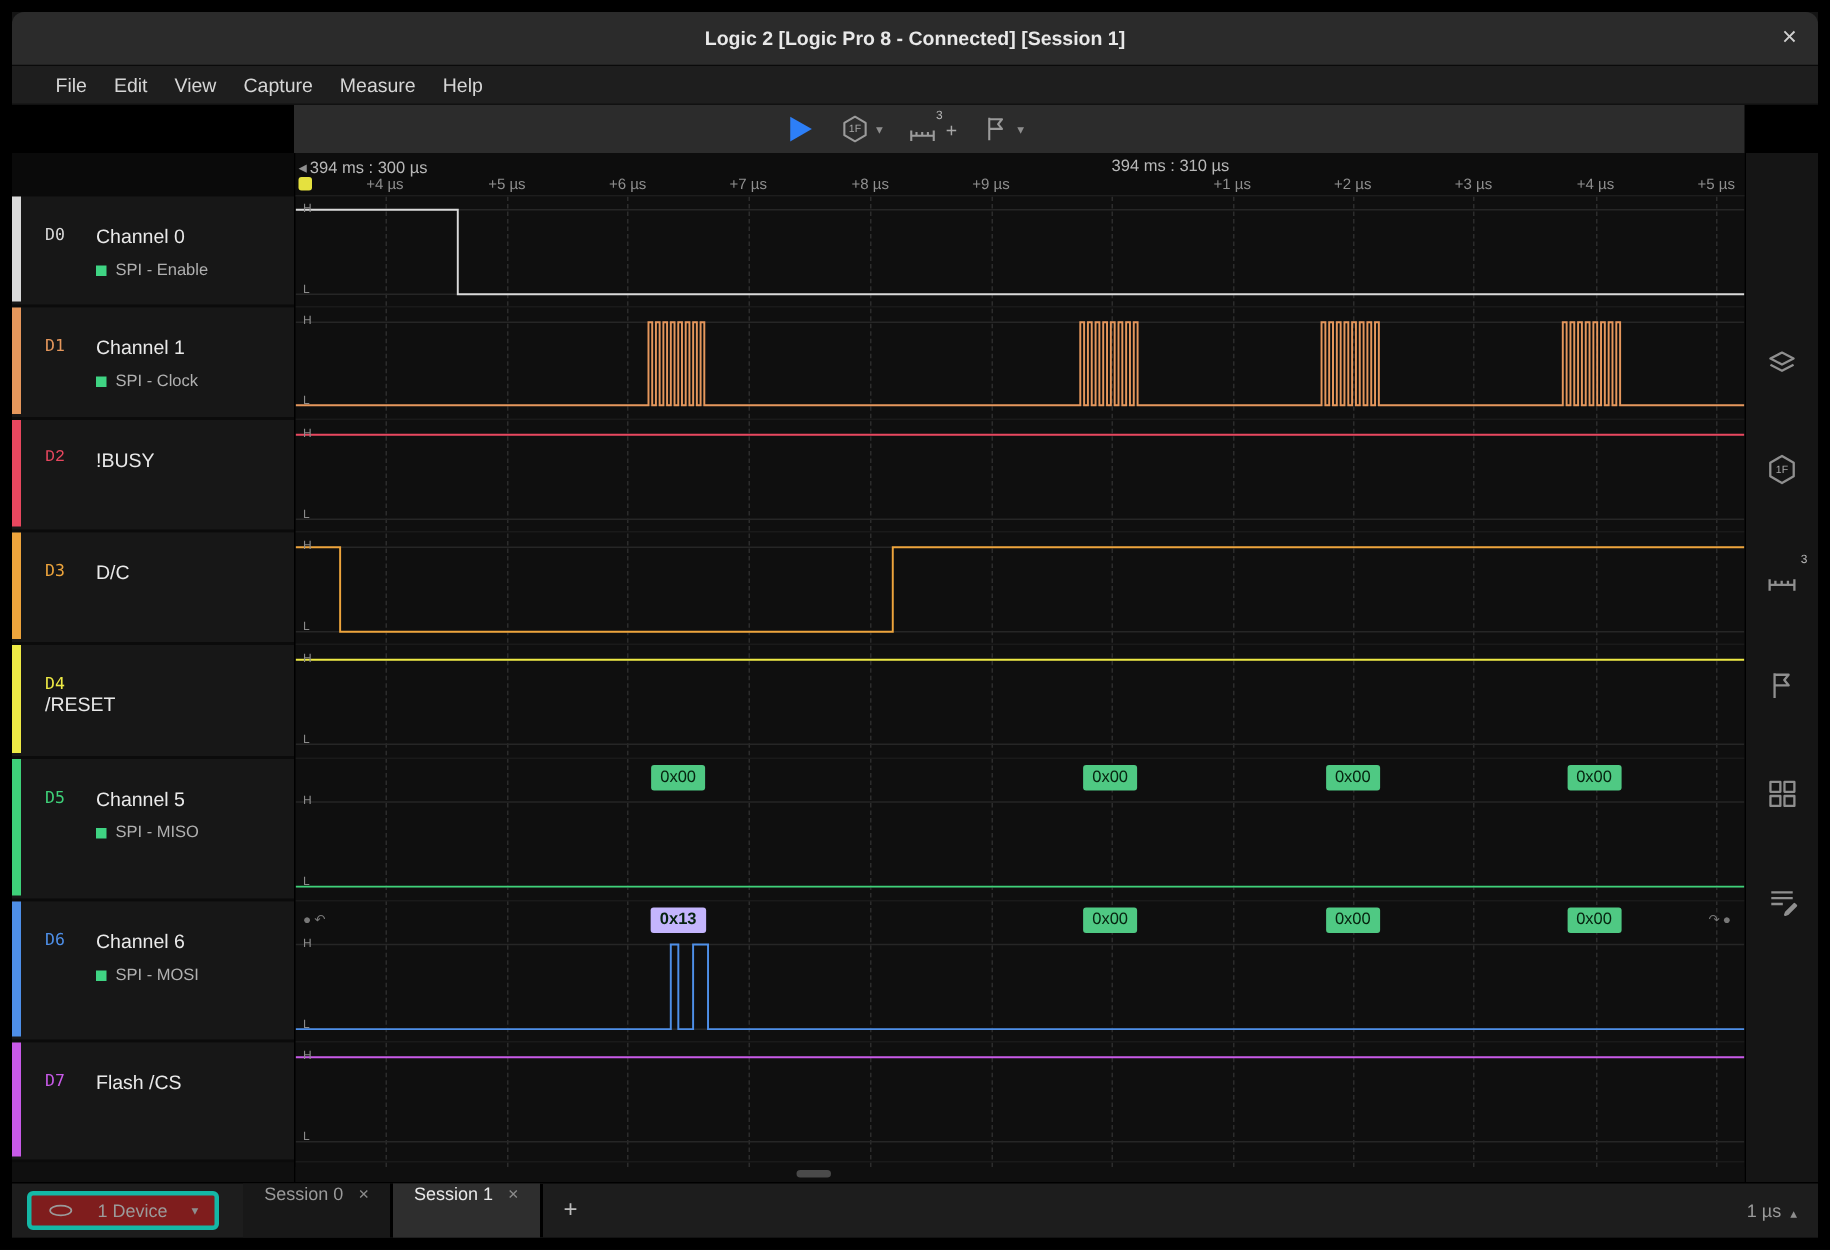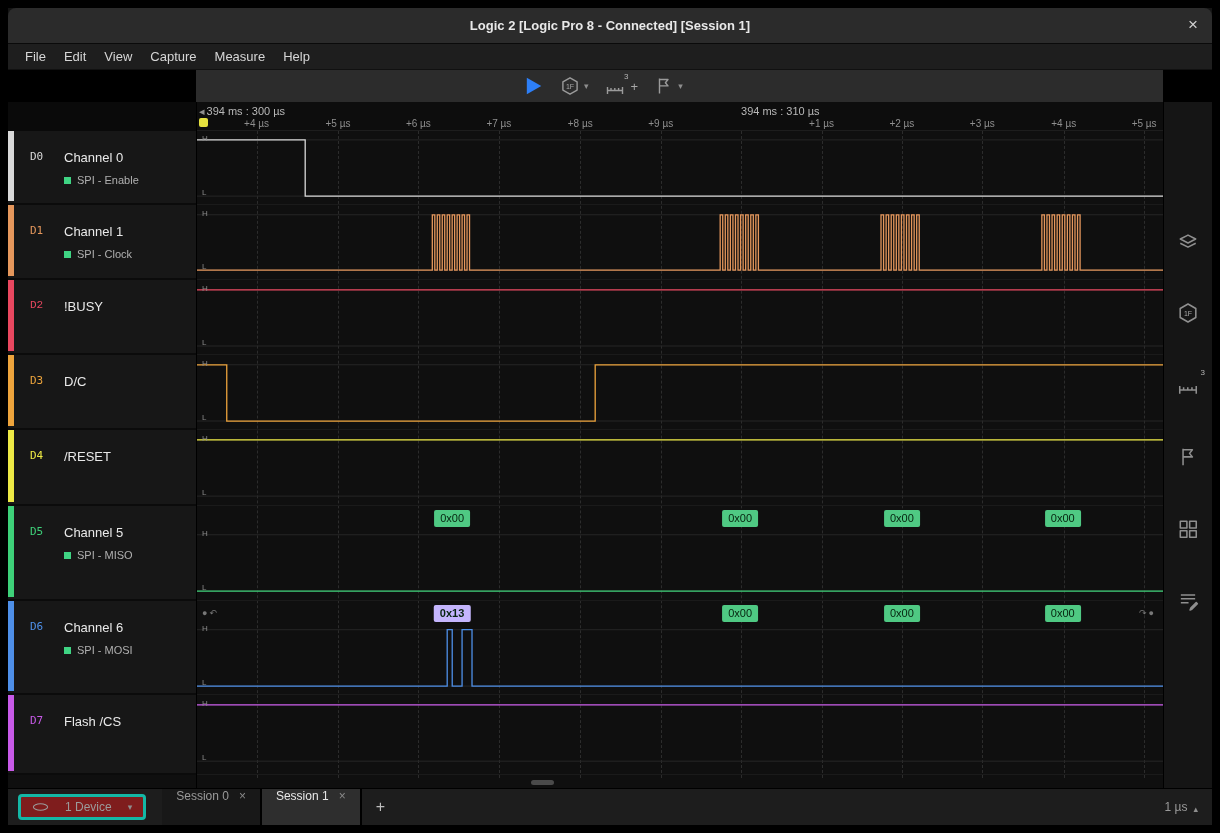--- a/index.html
+++ b/index.html
@@ -10,21 +10,21 @@
 
   
   .titlebar{height:36px;background:#2b2b2b;border-radius:8px 8px 0 0;
     display:flex;align-items:center;justify-content:center;position:relative;
     border-bottom:1px solid #0a0a0a;flex:none}
   .title{color:#e8e8e8;font-size:13px;font-weight:bold}
   .close-btn{position:absolute;right:14px;top:8px;color:#d0d0d0;font-size:17px;line-height:18px}
 
   
   .menubar{height:26px;background:#1e1e1e;display:flex;align-items:center;
-    padding-left:8px;border-bottom:1px solid #111;flex:none}
+    padding-left:20px;border-bottom:1px solid #111;flex:none}
   .menu-item{color:#d6d6d6;font-size:13px;padding:3px 9px}
 
   
   .toolbar{height:32px;background:#000;display:flex;flex:none}
   .toolbar-left{width:188px;flex:none}
   .toolbar-right{width:49px;flex:none}
   .toolbar-center{flex:1;background:#2c2c2c;display:flex;align-items:center;
     gap:16px;padding-left:326px}
   .tool-btn{display:flex;align-items:center;gap:4px;color:#9b9b9b}
   .tool-btn.play svg{width:22px;height:22px;display:block}
@@ -194,21 +194,21 @@
               <div class="ch-name">!BUSY</div>
             </div>
           </div>
           <div class="ch-label" style="height: 75px;">
             <div class="strip" style="background: rgb(237, 164, 60);"></div>
             <div class="ch-id" style="color: rgb(237, 164, 60);">D3</div>
             <div class="ch-text">
               <div class="ch-name">D/C</div>
             </div>
           </div>
-          <div class="ch-label" style="height: 76px;">
+          <div class="ch-label" style="height: 76px; flex-direction: column;">
             <div class="strip" style="background: rgb(238, 234, 69);"></div>
             <div class="ch-id" style="color: rgb(238, 234, 69);">D4</div>
             <div class="ch-text">
               <div class="ch-name">/RESET</div>
             </div>
           </div>
           <div class="ch-label" style="height: 95px;">
             <div class="strip" style="background: rgb(62, 209, 121);"></div>
             <div class="ch-id" style="color: rgb(62, 209, 121);">D5</div>
             <div class="ch-text">

